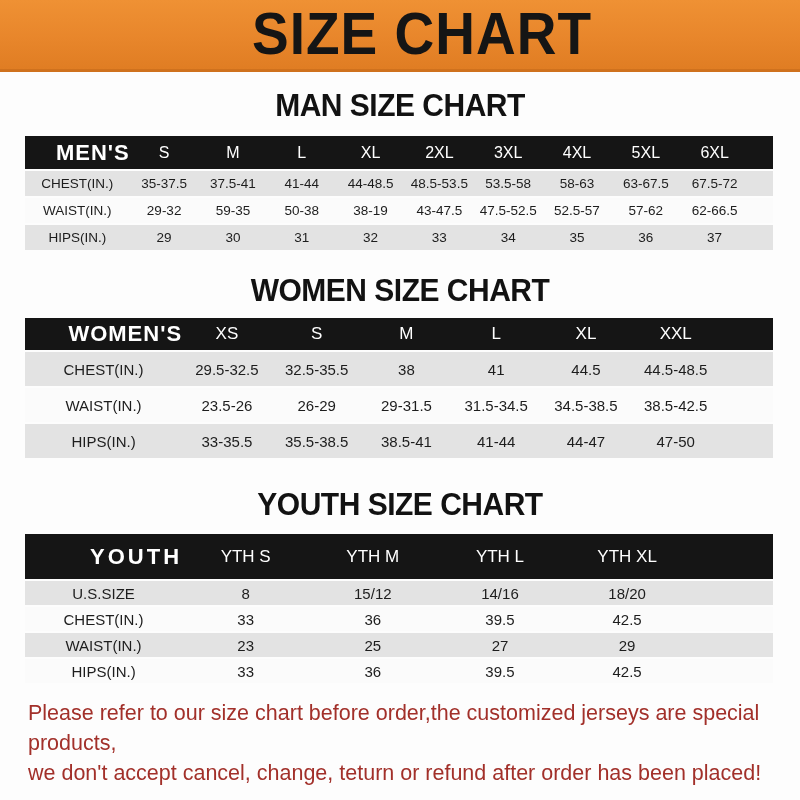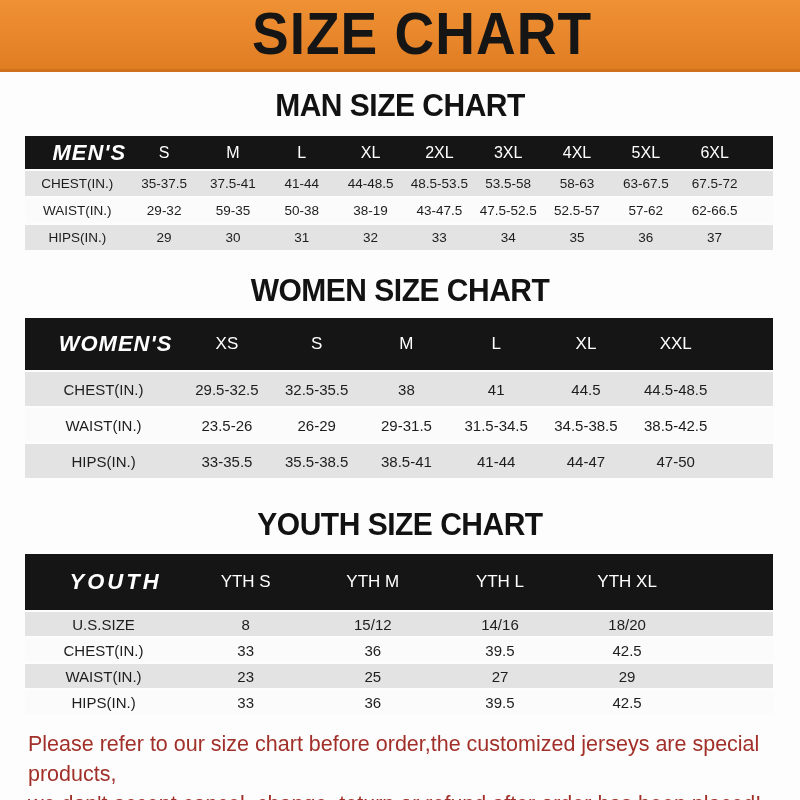--- a/index.html
+++ b/index.html
@@ -37,38 +37,38 @@
     width: 748px; margin-left: 25px;
     border-collapse: separate; border-spacing: 0 2px;
     table-layout: fixed;
   }
   .size-table th, .size-table td { padding: 0; overflow: hidden; white-space: nowrap; }
   .head th {
     background: #151515; color: #ffffff;
     font-weight: 400; text-align: center;
   }
   .head th.lbl {
-    font-weight: 700; text-align: center; padding-left: 24px; letter-spacing: 1px; font-style: italic;
+    font-weight: 700; text-align: right; padding-left: 24px; letter-spacing: 1px;
   }
   td { text-align: center; color: #1d1d1d; }
   .row-gray  td { background: #e3e3e3; }
   .row-white td { background: #fbfbfb; }
 
   
   .men .head th { height: 33px; font-size: 16px; }
   .men .head th.lbl { font-size: 22px; }
   .men td { height: 25px; font-size: 13.5px; }
 
   
-  .women .head th { height: 52px; font-size: 17px; }
+  .women .head th { height: 32px; font-size: 17px; }
   .women .head th.lbl { font-size: 22px; }
   .women td { height: 34px; font-size: 15px; }
 
   
-  .youth .head th { height: 56px; font-size: 17px; }
+  .youth .head th { height: 45px; font-size: 17px; }
   .youth .head th.lbl { font-size: 22px; letter-spacing: 3px; }
   .youth td { height: 24px; font-size: 15px; }
 
   
   .footer {
     margin: 15px 28px 0;
     color: #a2302a;
     font-size: 21.5px; line-height: 29px;
     transform: scaleY(1.04);
   }

